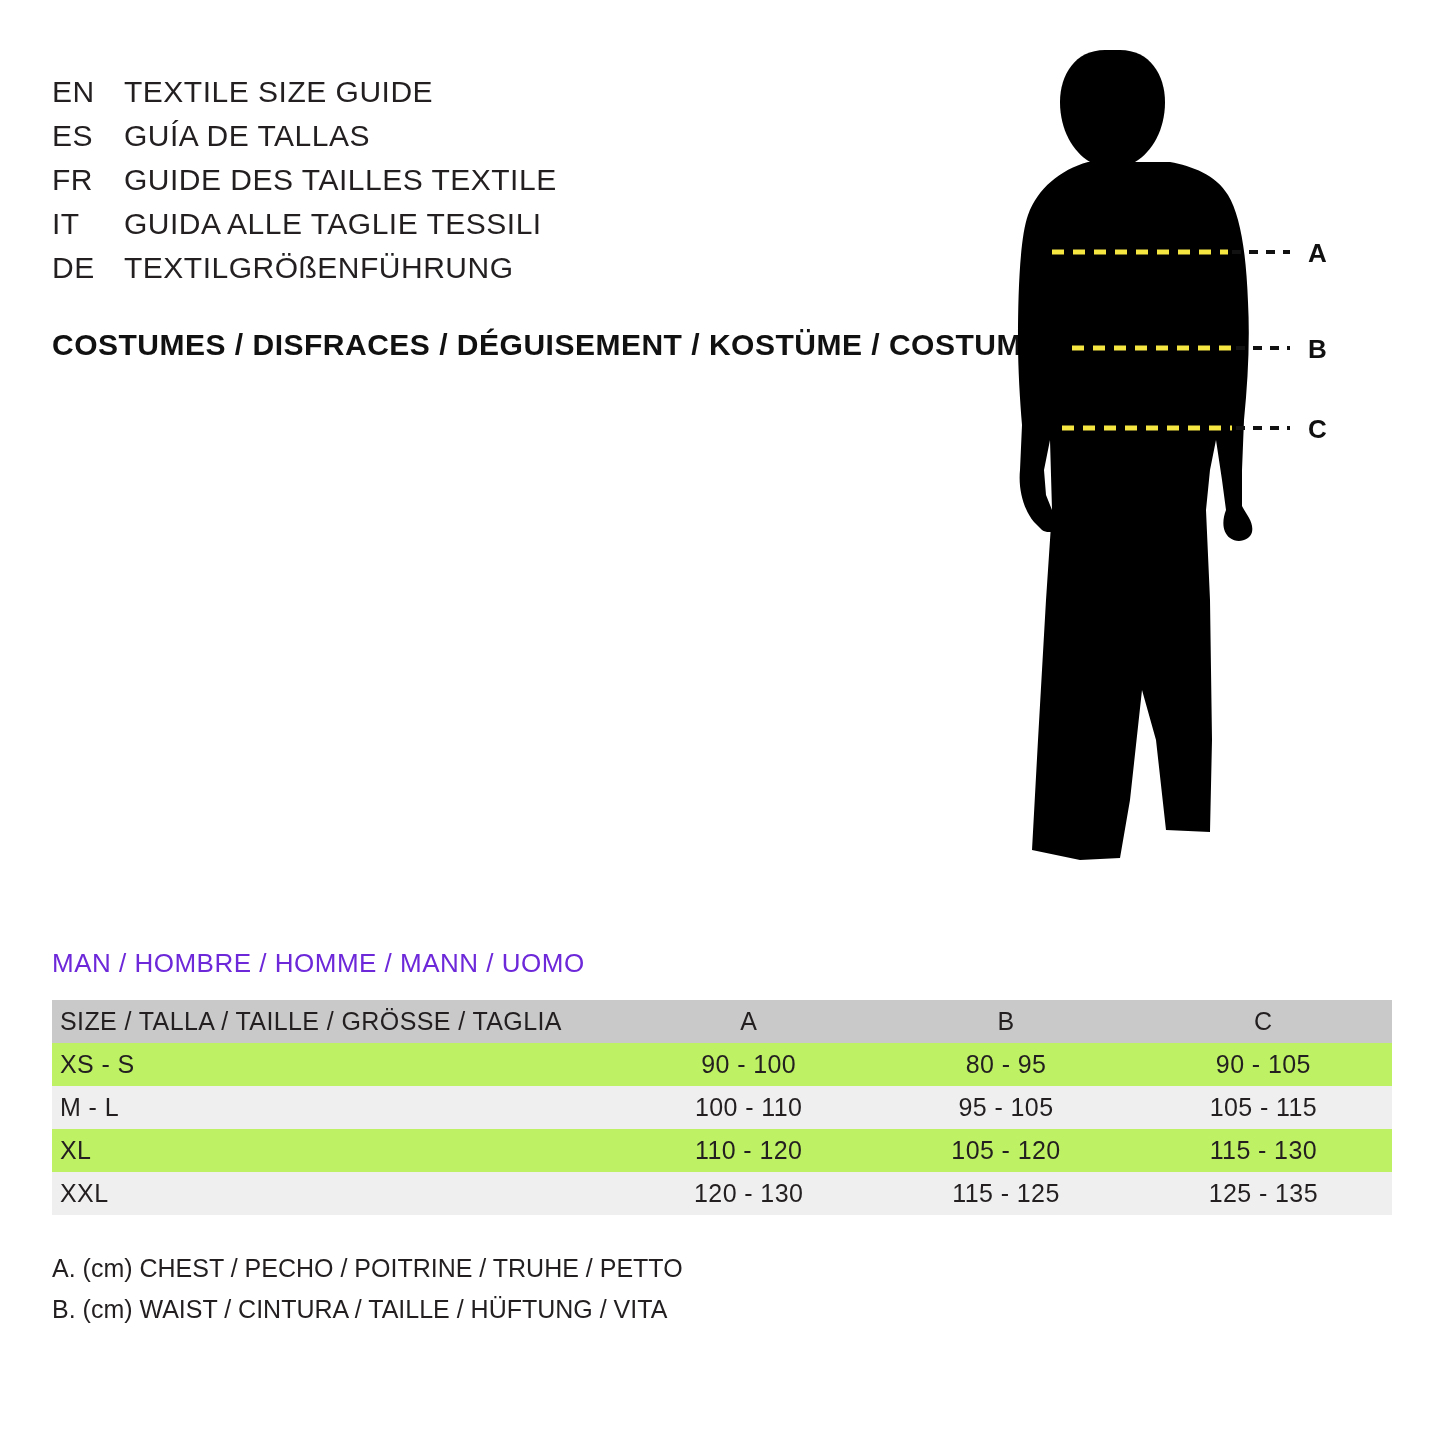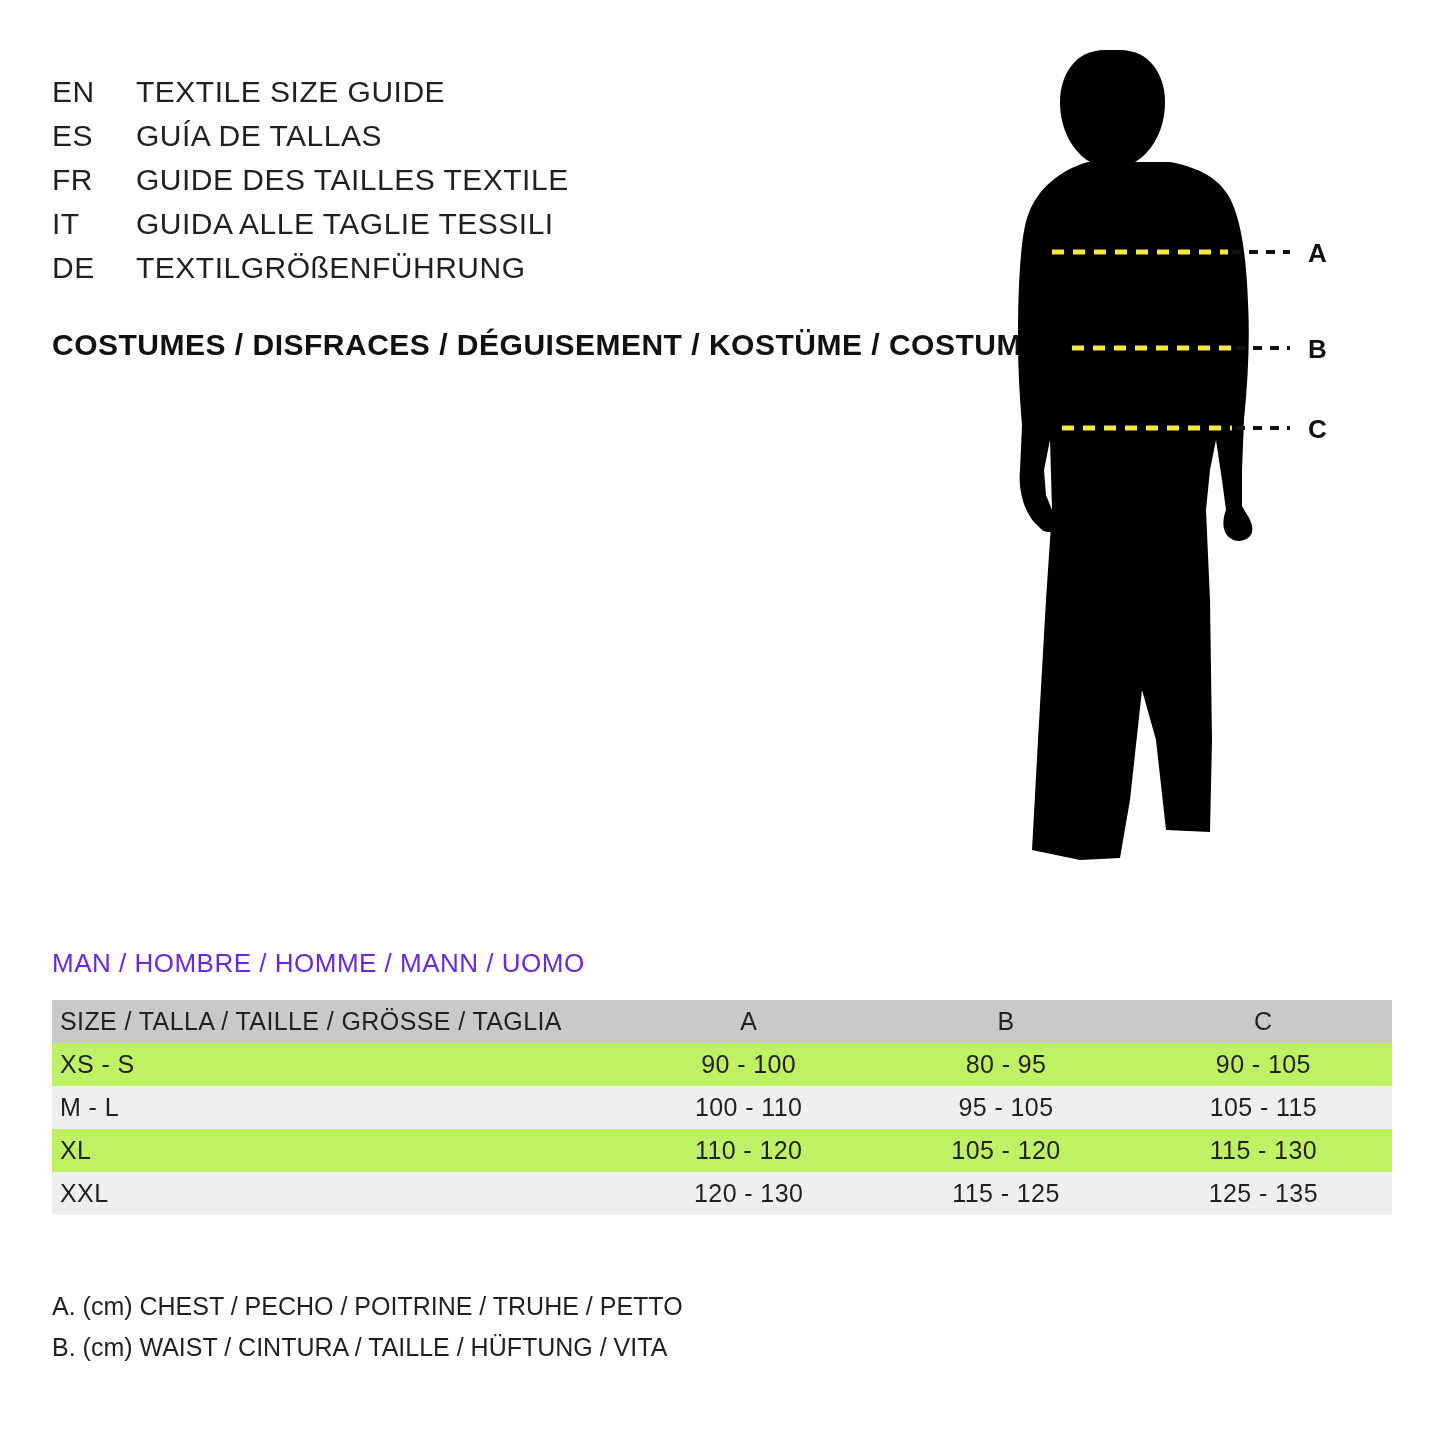--- a/index.html
+++ b/index.html
@@ -22,21 +22,20 @@
     left: 52px;
     top: 70px;
   }
   .lang-row {
     display: flex;
     align-items: baseline;
     font-size: 30px;
     letter-spacing: 0.5px;
     line-height: 44px;
     color: #231f20;
-    gap: 12px;
   }
   .lang-code {
     width: 72px;
     flex: 0 0 72px;
   }
   .lang-text {
     white-space: nowrap;
   }
 
   .costumes-line {
@@ -111,21 +110,20 @@
   }
 
   
   .legend {
     position: absolute;
     left: 52px;
     top: 1248px;
     font-size: 25px;
     line-height: 41px;
     color: #231f20;
-    margin-top: 38px;
   }
   .legend div {
     white-space: nowrap;
   }
 </style>
 </head>
 <body>
 
 <div class="lang-block">
   <div class="lang-row">

